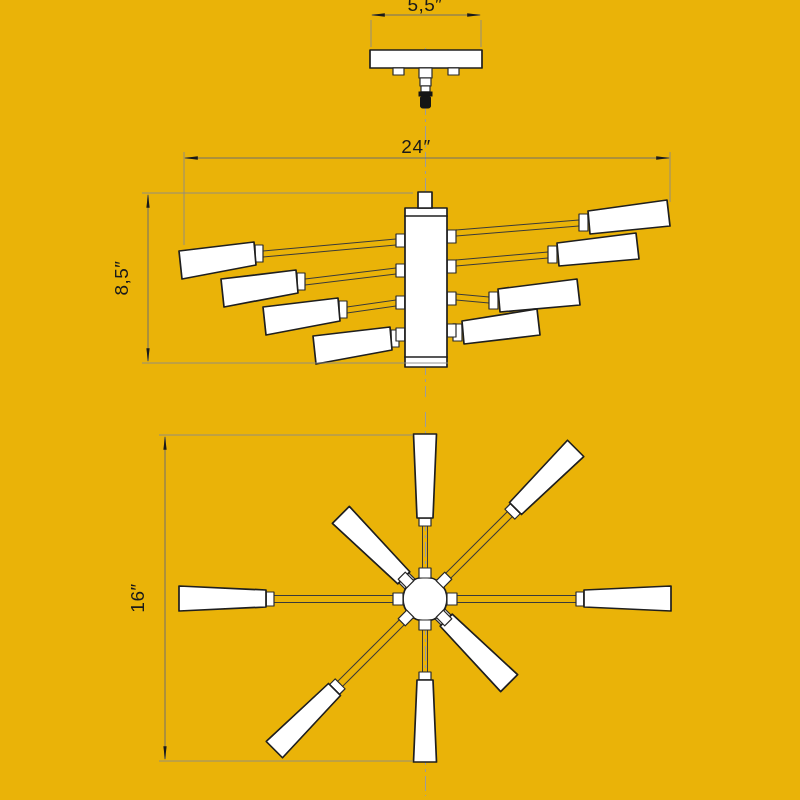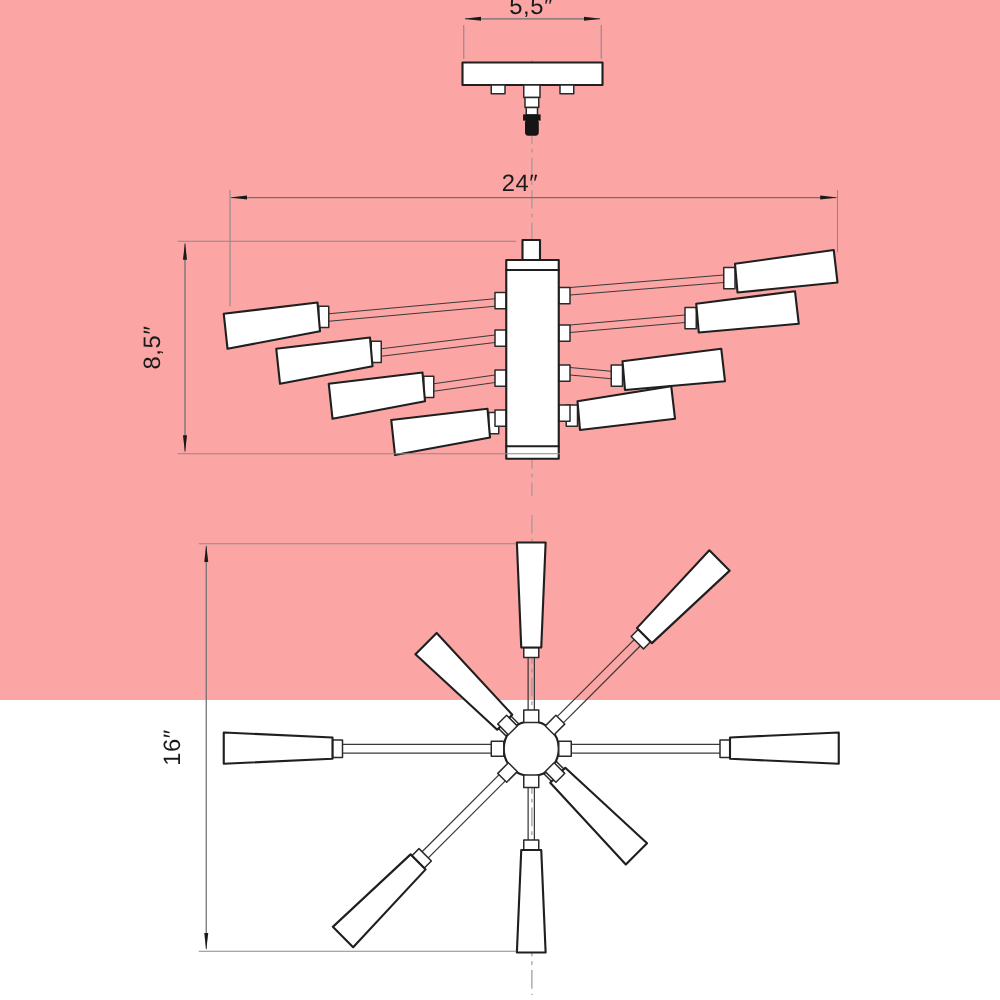--- a/index.html
+++ b/index.html
@@ -6,22 +6,22 @@
     margin: 0;
     padding: 0;
     background: #ffffff;
     width: 800px;
     height: 800px;
     overflow: hidden;
     font-family: "Liberation Sans", sans-serif;
   }
   .drawing-wrap {
     width: 800px;
-    height: 560px;
-    background: #fca5a5;
+    height: 800px;
+    background: #eab308;
   }
   svg { display: block; }
   
   .obj {
     fill: none;
     stroke: #1f1f1f;
     stroke-width: 1.7;
     stroke-linejoin: round;
     stroke-linecap: round;
   }

